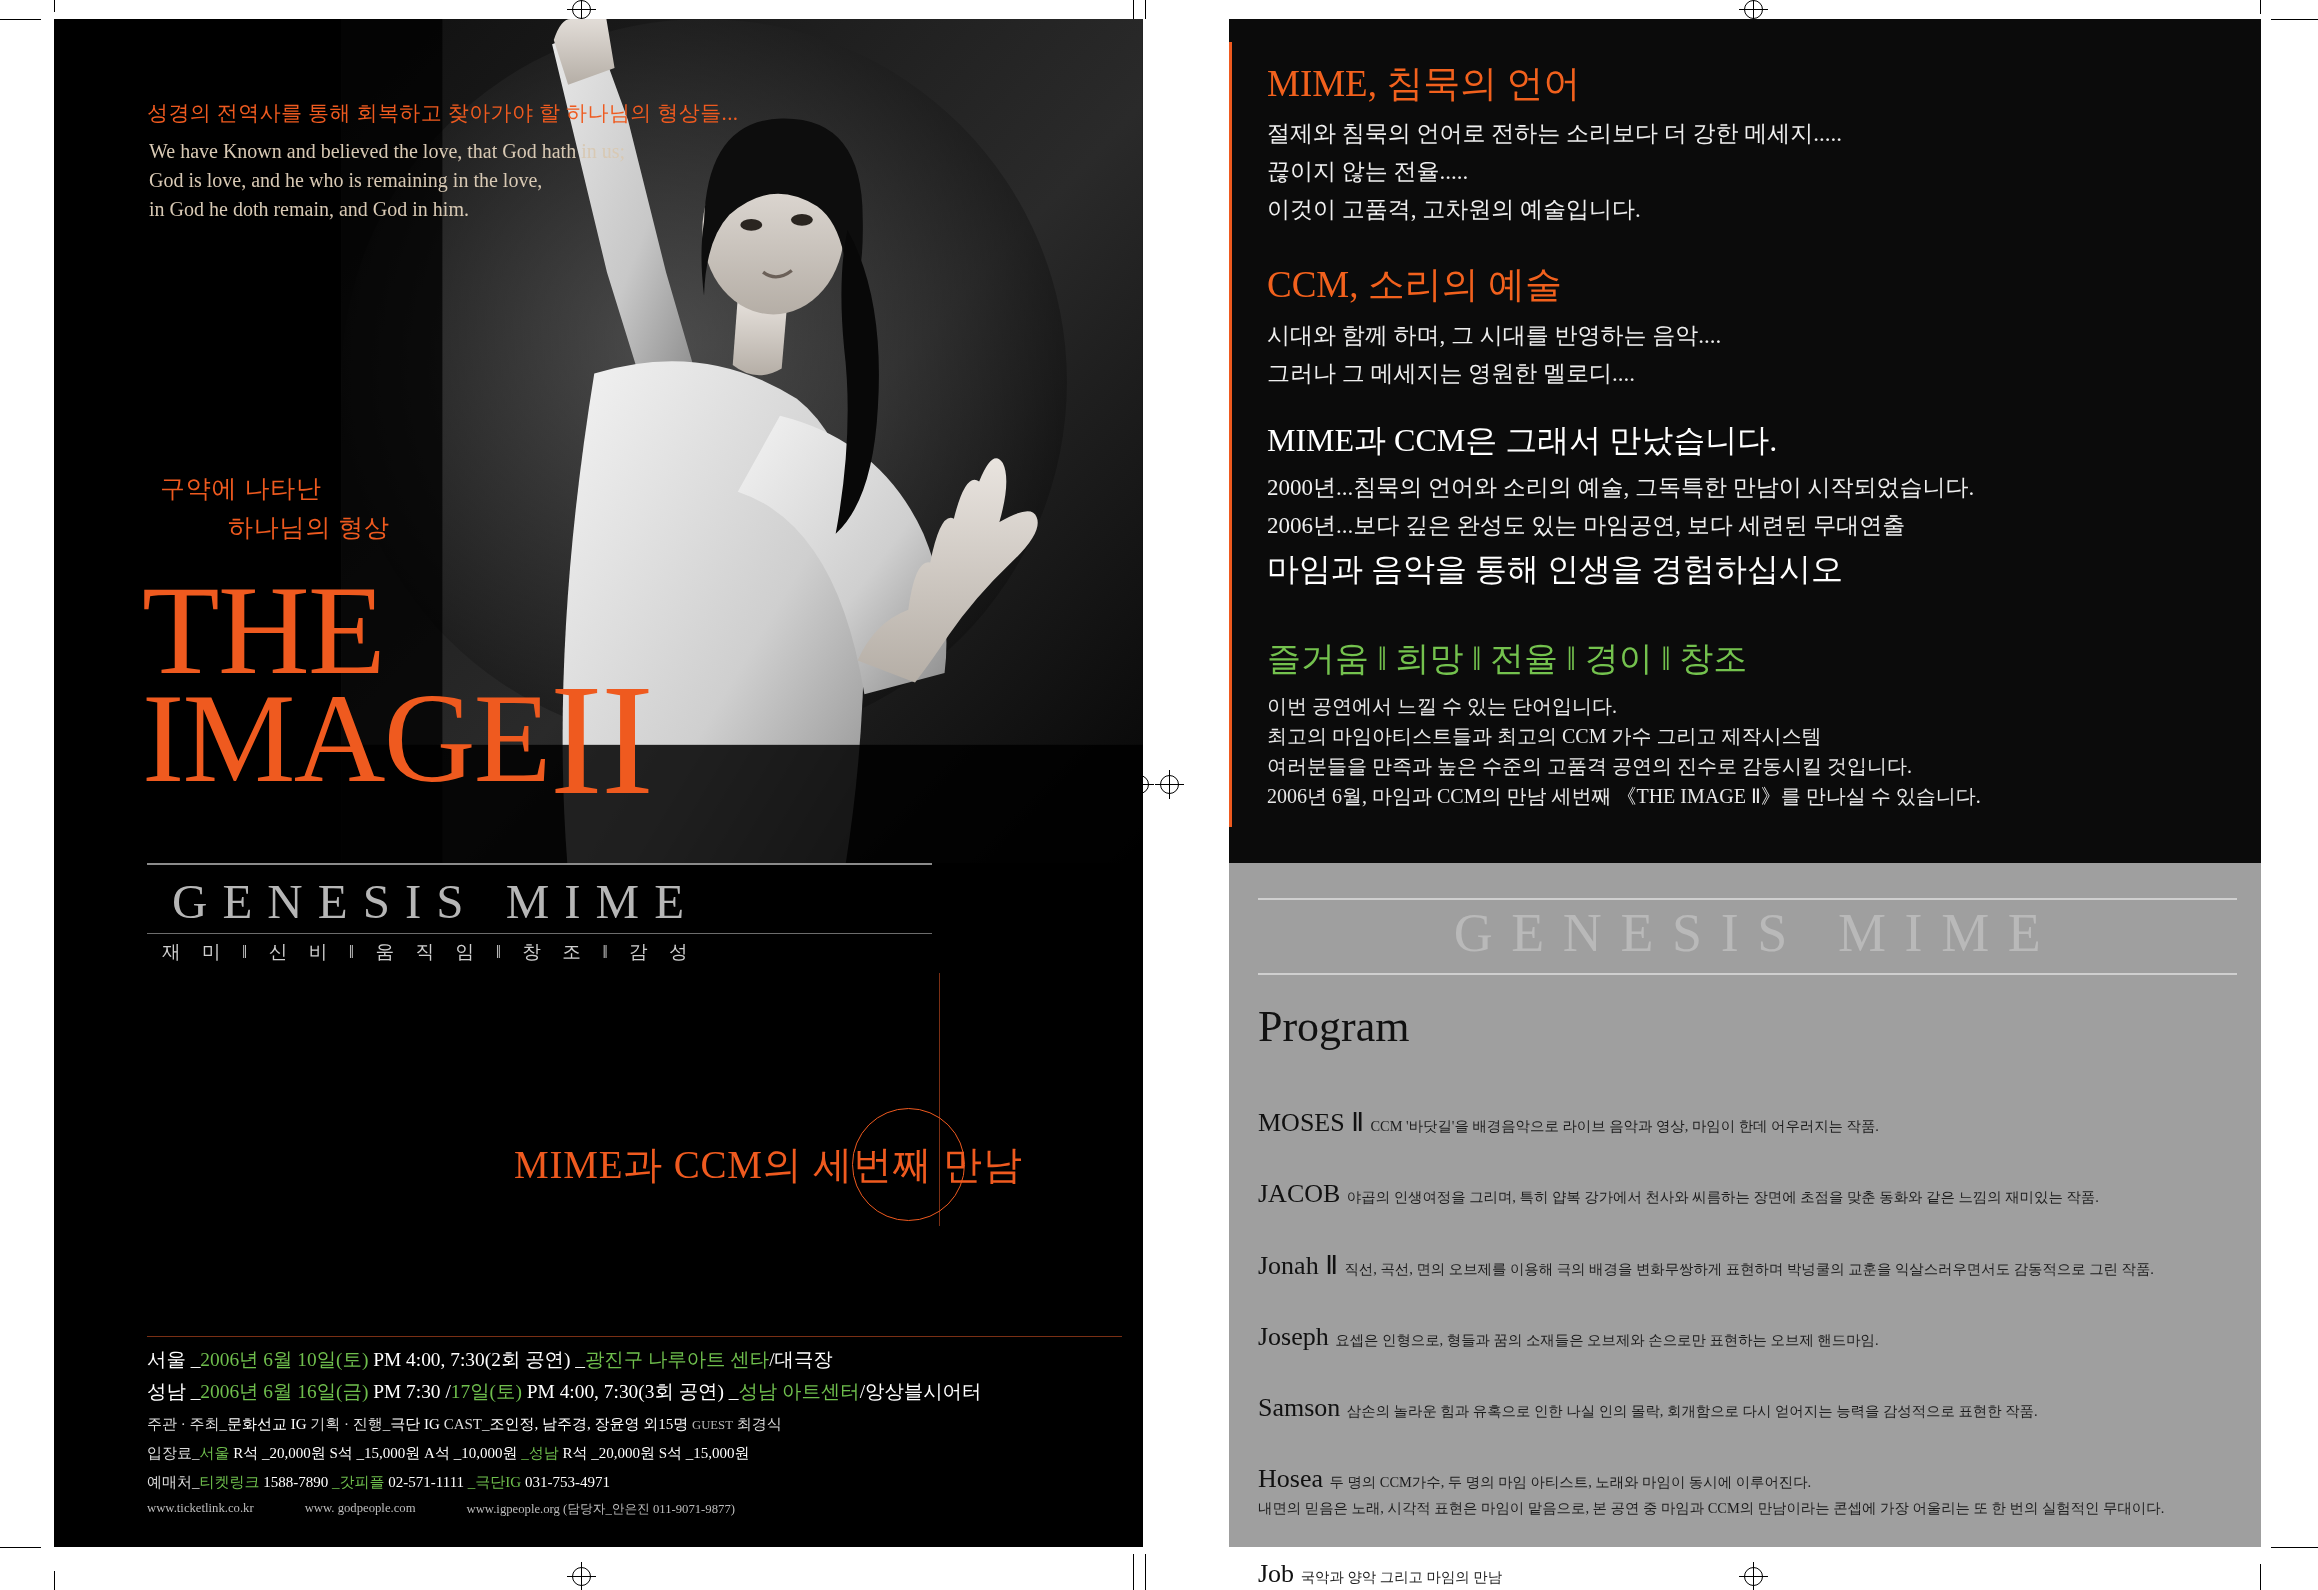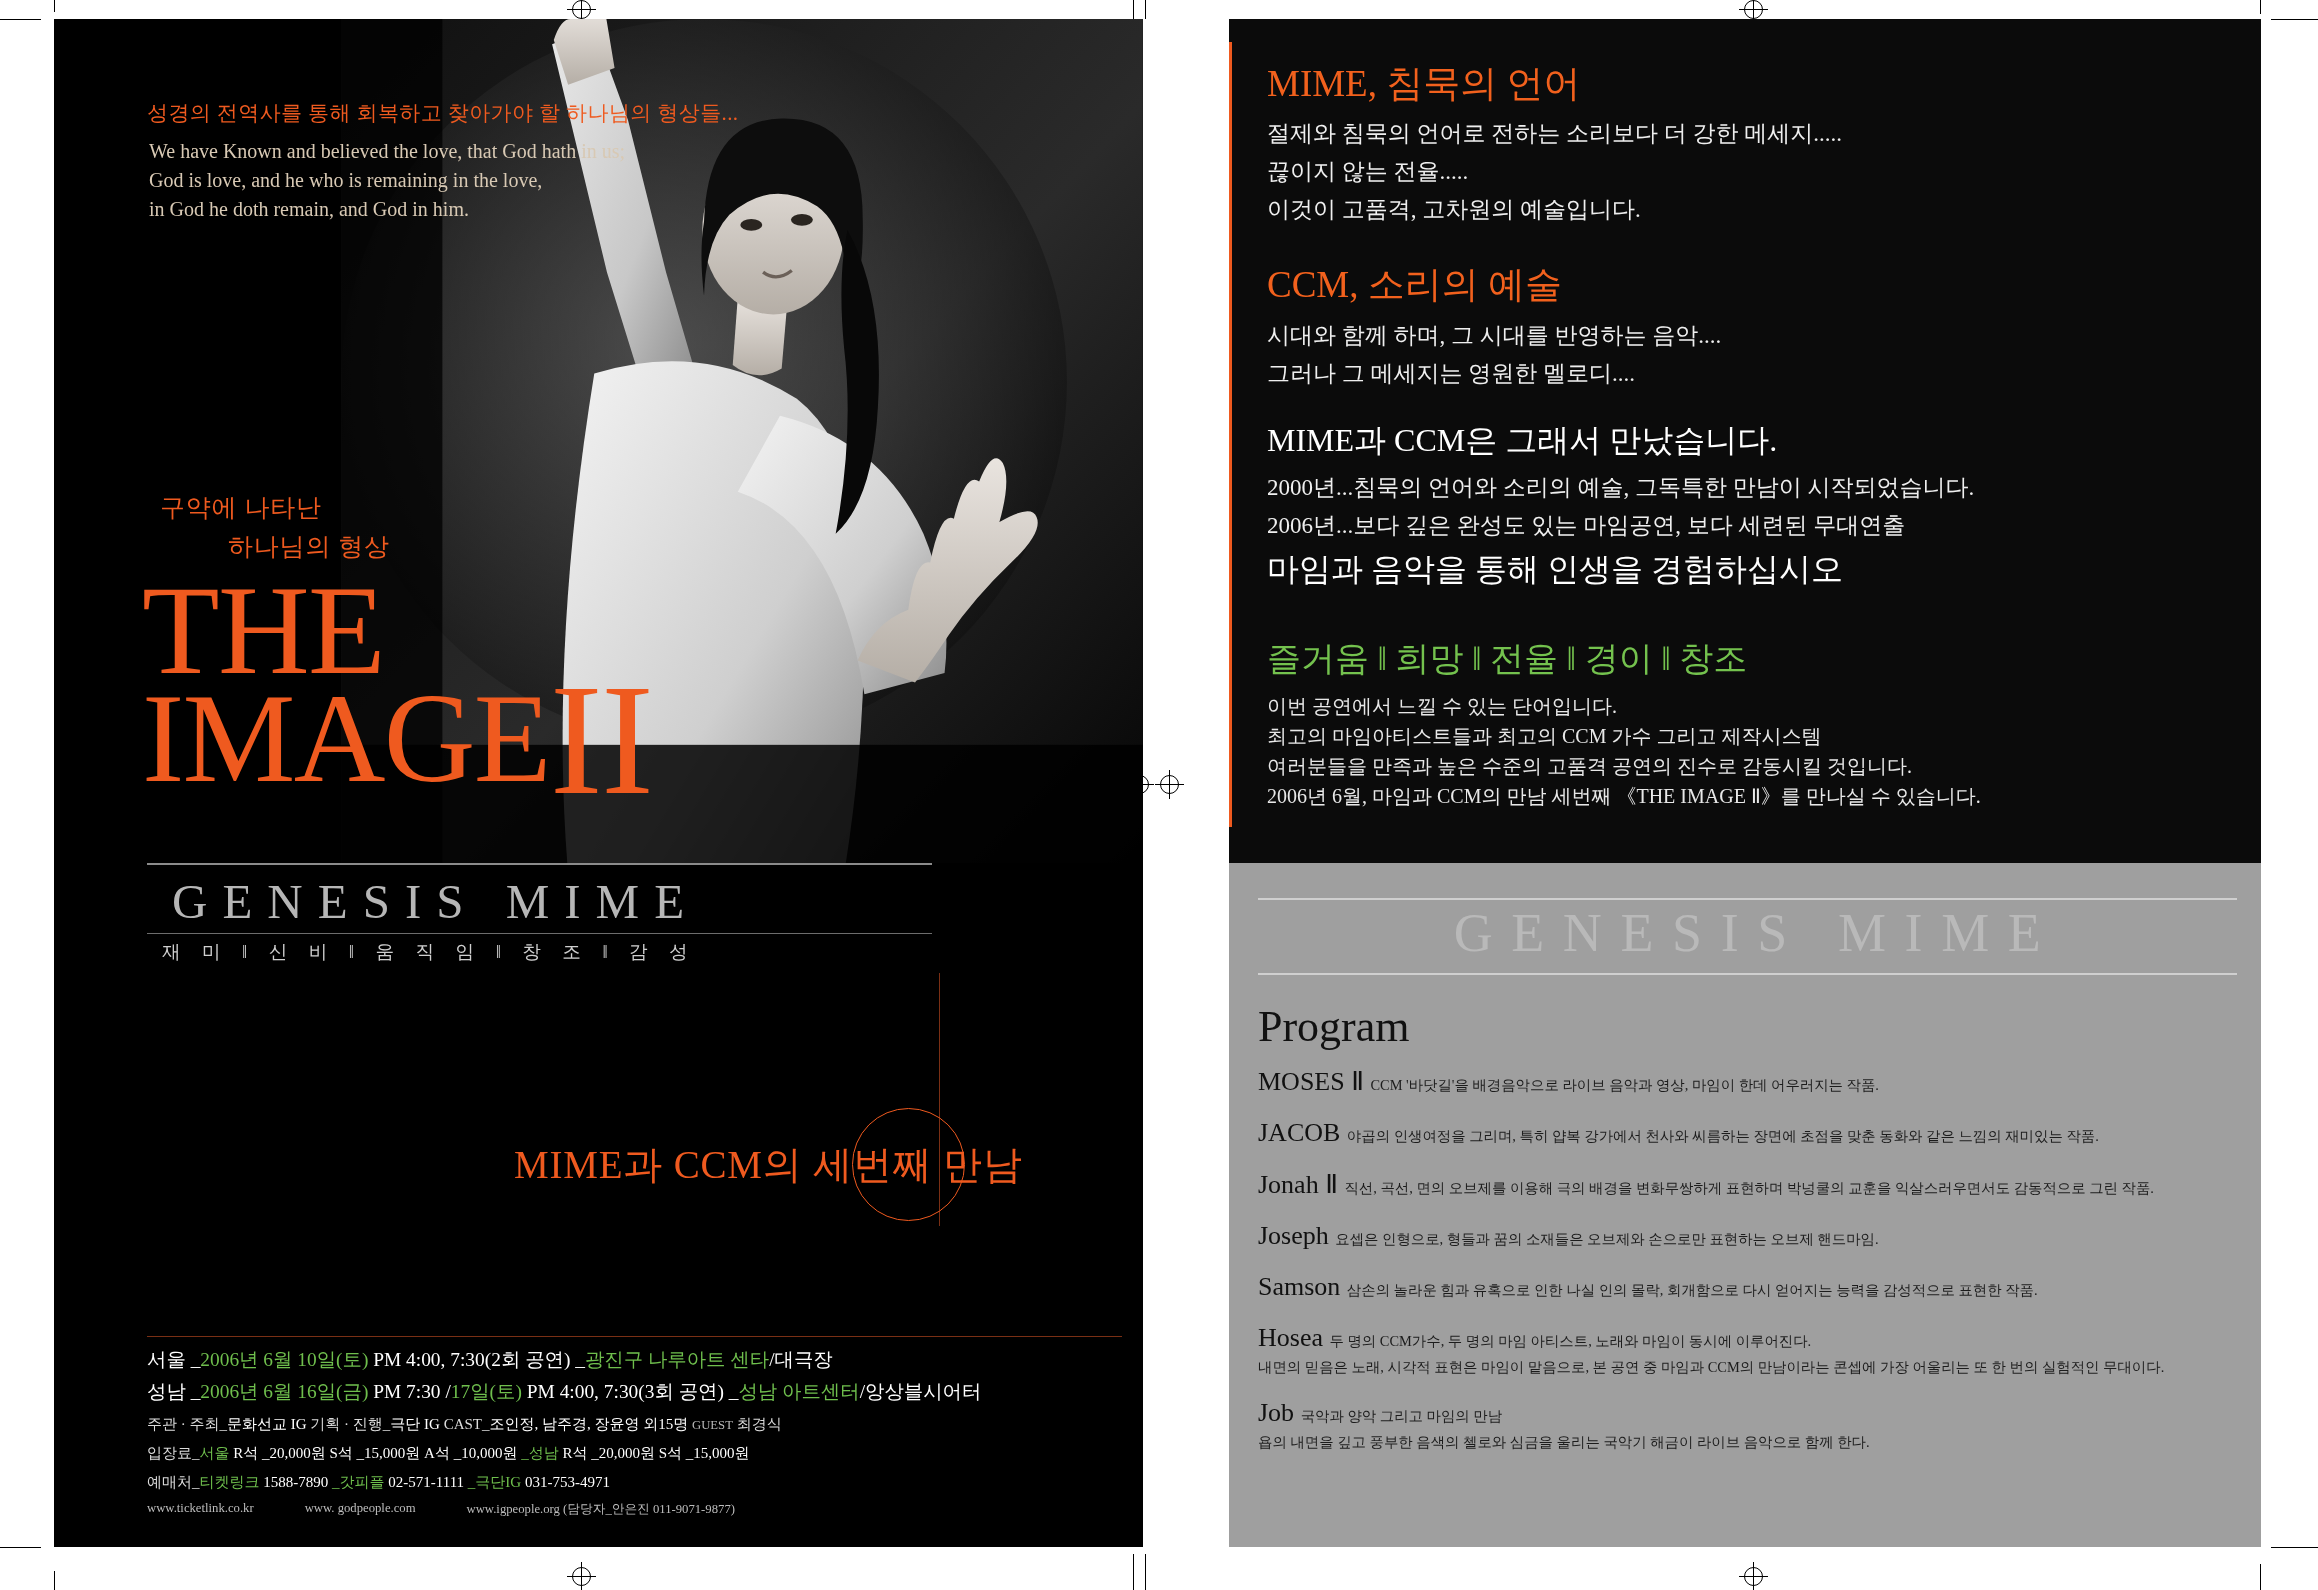--- a/index.html
+++ b/index.html
@@ -14,21 +14,21 @@
   .regcirc{position:absolute;left:5px;top:5px;width:17px;height:17px;border:0.8px solid #000;border-radius:50%;}
 
   
   .left-poster{position:absolute;left:54px;top:18.6px;width:1089px;height:1528px;background:#000;overflow:hidden;}
   .photo{position:absolute;left:287px;top:0;width:802px;height:844px;overflow:hidden;}
   .photo svg{display:block;}
 
   .verse-ko{position:absolute;left:93px;top:80px;color:#ef5a1f;font-family:"Liberation Serif",serif;font-size:21px;letter-spacing:0.4px;}
   .verse-en{position:absolute;left:95px;top:118px;color:#d8c9b4;font-family:"Liberation Serif",serif;font-size:20px;line-height:29px;}
 
-  .sub-ko{position:absolute;left:106px;top:469px;color:#ef5a1f;font-family:"Liberation Serif",serif;font-size:25px;line-height:39px;letter-spacing:0.8px;}
+  .sub-ko{position:absolute;left:106px;top:450px;color:#ef5a1f;font-family:"Liberation Serif",serif;font-size:25px;line-height:39px;letter-spacing:0.8px;}
   .sub-ko .l2{display:block;margin-left:68px;}
 
   .title{position:absolute;left:88px;top:557px;color:#ef5a1f;font-family:"Liberation Serif",serif;font-size:127px;line-height:108px;letter-spacing:-1.7px;}
   .title .ii{font-size:159px;vertical-align:-11.8px;}
   .rule{position:absolute;left:93px;top:844px;width:785px;height:2.5px;background:#8b8b8b;}
   .genesis{position:absolute;left:118px;top:854px;color:#b6b6b6;font-family:"Liberation Serif",serif;font-size:49px;letter-spacing:15px;}
   .rule2{position:absolute;left:93px;top:914px;width:785px;height:1.7px;background:#6d6d6d;}
   .keywords{position:absolute;left:108px;top:920px;color:#cfcfcf;font-family:"Liberation Serif",serif;font-size:18.6px;letter-spacing:8.4px;}
 
   .vline{position:absolute;left:885px;top:954px;width:0.8px;height:253px;background:#7a2f14;}
@@ -57,21 +57,21 @@
   .h-grn{color:#74c24e;font-size:34px;margin:44px 0 8.4px 0;font-weight:normal;}
   .p-sm{font-size:20px;line-height:30px;margin:0;color:#e8e8e8;}
 
   .right-bottom{position:absolute;left:1229px;top:863px;width:1032px;height:684px;background:#9f9f9f;}
   .gm-line-top{position:absolute;left:1258px;top:898px;width:979px;height:1.7px;background:#cfcfcf;}
   .gm-big{position:absolute;left:1267px;top:902px;width:979px;text-align:center;color:#b9b9b9;font-family:"Liberation Serif",serif;font-size:54px;letter-spacing:18.6px;}
   .gm-line-bot{position:absolute;left:1258px;top:973px;width:979px;height:1.7px;background:#cfcfcf;}
 
   .program-title{position:absolute;left:1258px;top:1001px;color:#111;font-family:"Liberation Serif",serif;font-size:44px;}
   .prog-list{position:absolute;left:1258px;top:1066px;width:988px;font-family:"Liberation Serif",serif;color:#111;}
-  .prog-item{margin-bottom:21px;}
+  .prog-item{margin-bottom:21px;margin-top:41px;}
   .prog-name{font-size:26px;}
   .prog-desc{font-size:14.4px;color:#1c1c1c;}
   .prog-sub{font-size:14.4px;color:#1c1c1c;margin-top:5px;display:block;}
 </style>
 </head>
 <body>
 
 <div class="page">
 
   <div class="crop" style="left:0;top:18.6px;width:41px;height:0.8px;"></div>

